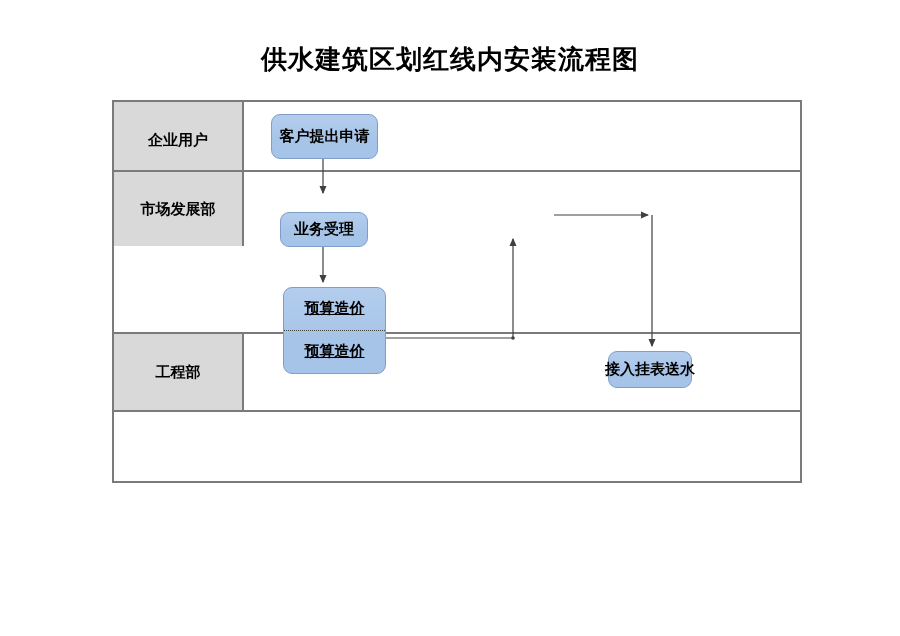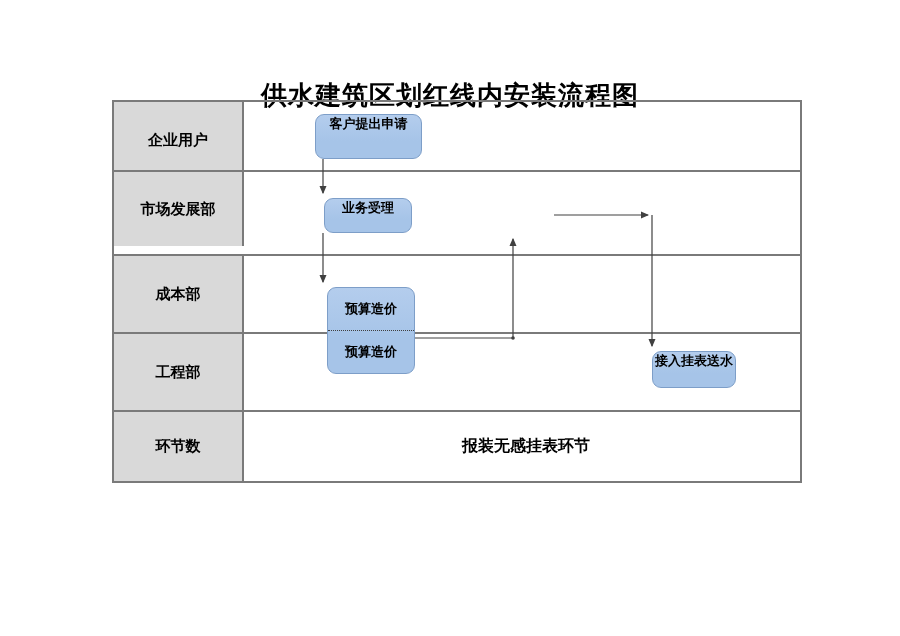--- a/index.html
+++ b/index.html
@@ -13,21 +13,20 @@
     overflow: hidden;
   }
   .title {
     position: absolute;
     left: 0; top: 42px;
     width: 100%;
     text-align: center;
     font-size: 26px;
     font-weight: bold;
     letter-spacing: 1px;
-    margin-top: 36px;
   }
   
   .table {
     position: absolute;
     left: 112px; top: 100px;
     width: 690px; height: 383px;
     border: 2px solid var(--table_border, #7a7a7a);
     box-sizing: border-box;
   }
   .row { position: absolute; left: 0; width: 100%; box-sizing: border-box; }
@@ -51,30 +50,29 @@
     display: flex; align-items: center; justify-content: center;
     font-size: 16px; font-weight: bold;
   }
   
   .node {
     position: absolute;
     background: linear-gradient(180deg, #b4cded 0%, var(--node_fill, #a6c4e8) 60%);
     border: 1px solid var(--node_border, #7d9ec8);
     border-radius: 9px;
     box-sizing: border-box;
-    display: flex; justify-content: center;
-    font-size: 13px; font-weight: bold;
+    display: flex; align-items: center; justify-content: center;
+    font-size: 15px; font-weight: bold;
     white-space: nowrap;
-    margin-left: 44px;
   }
   .node-apply    { left: 271px; top: 114px; width: 107px; height: 45px; }
-  .node-accept   { left: 280px; top: 198px; width: 88px;  height: 35px; }
+  .node-accept   { left: 280px; top: 212px; width: 88px;  height: 35px; }
   .node-contract { left: 469px; top: 198px; width: 85px;  height: 36px; }
-  .node-combined { left: 283px; top: 287px; width: 88px;  height: 87px;
-                   flex-direction: column; padding: 0; }
+  .node-combined { left: 283px; top: 287px; width: 103px;  height: 87px;
+                   flex-direction: column; padding: 0; text-decoration: underline; }
   .node-combined .half {
     width: 100%; box-sizing: border-box;
     display: flex; align-items: center; justify-content: center;
   }
   .node-combined .half-top    { height: 43px; border-bottom: 1px dotted #404040; }
   .node-combined .half-bottom { height: 43px; }
   .node-meter    { left: 608px; top: 351px; width: 84px;  height: 37px; }
   
   .edges { position: absolute; left: 0; top: 0; width: 900px; height: 636px; pointer-events: none; }
   .edge  { stroke: var(--arrow, #404040); stroke-width: 1.2; fill: none; }
@@ -88,29 +86,24 @@
 
   <div class="title">供水建筑区划红线内安装流程图</div>
 
   <div class="table">
     <div class="row row-0">
       <div class="lane-label">企业用户</div>
     </div>
     <div class="row row-1">
       <div class="lane-label">市场发展部</div>
     </div>
-    <div class="row row-2">
-      <div class="lane-label">成本部</div>
-    </div>
     <div class="row row-3">
       <div class="lane-label">工程部</div>
     </div>
     <div class="row row-4">
-      <div class="lane-label">环节数</div>
-      <div class="summary">报装无感挂表环节</div>
     </div>
   </div>
 
   <svg class="edges" viewBox="0 0 900 636">
     <defs>
       <marker id="arrow" markerWidth="7" markerHeight="7" refX="6" refY="3" orient="auto">
         <path class="arrowhead-shape" d="M0,0 L7,3 L0,6 Z"></path>
       </marker>
     </defs>
     <path class="edge" d="M323,159 L323,193" marker-end="url(#arrow)"></path>

